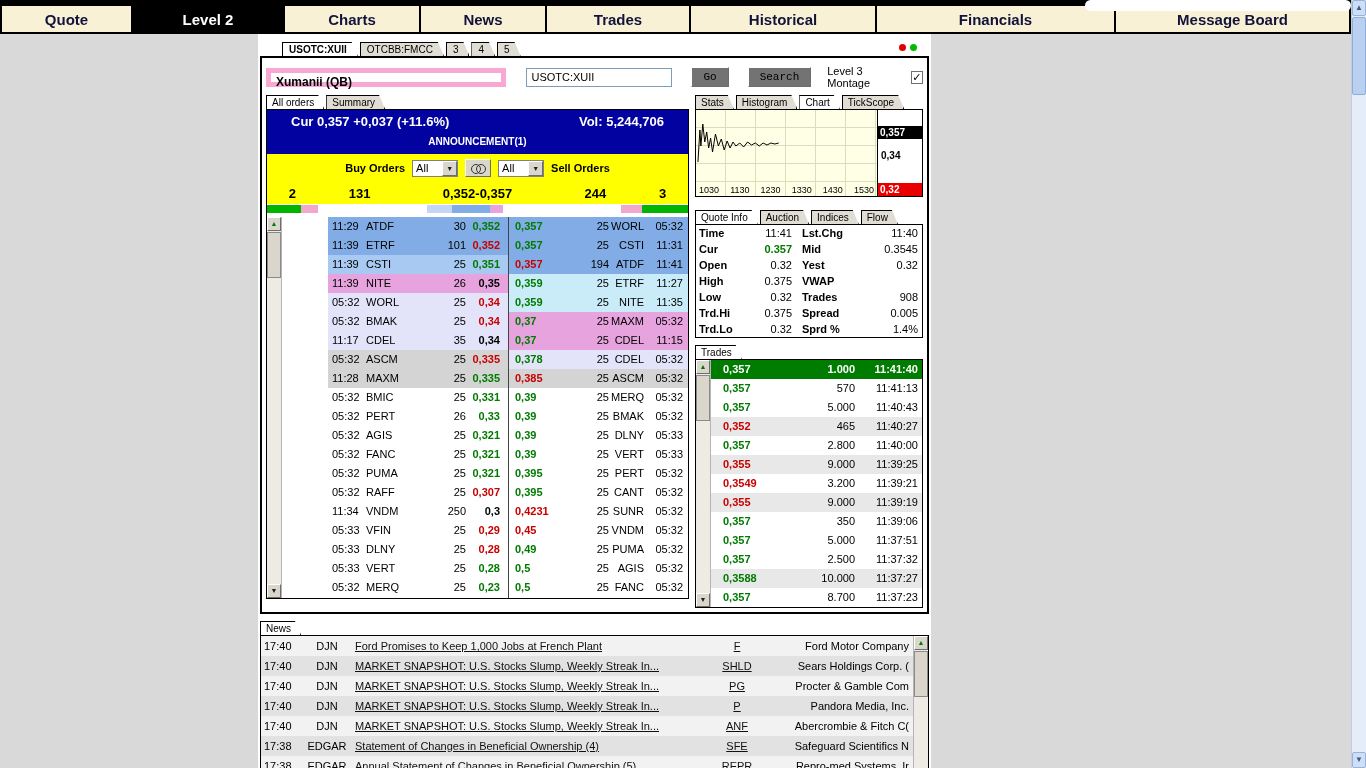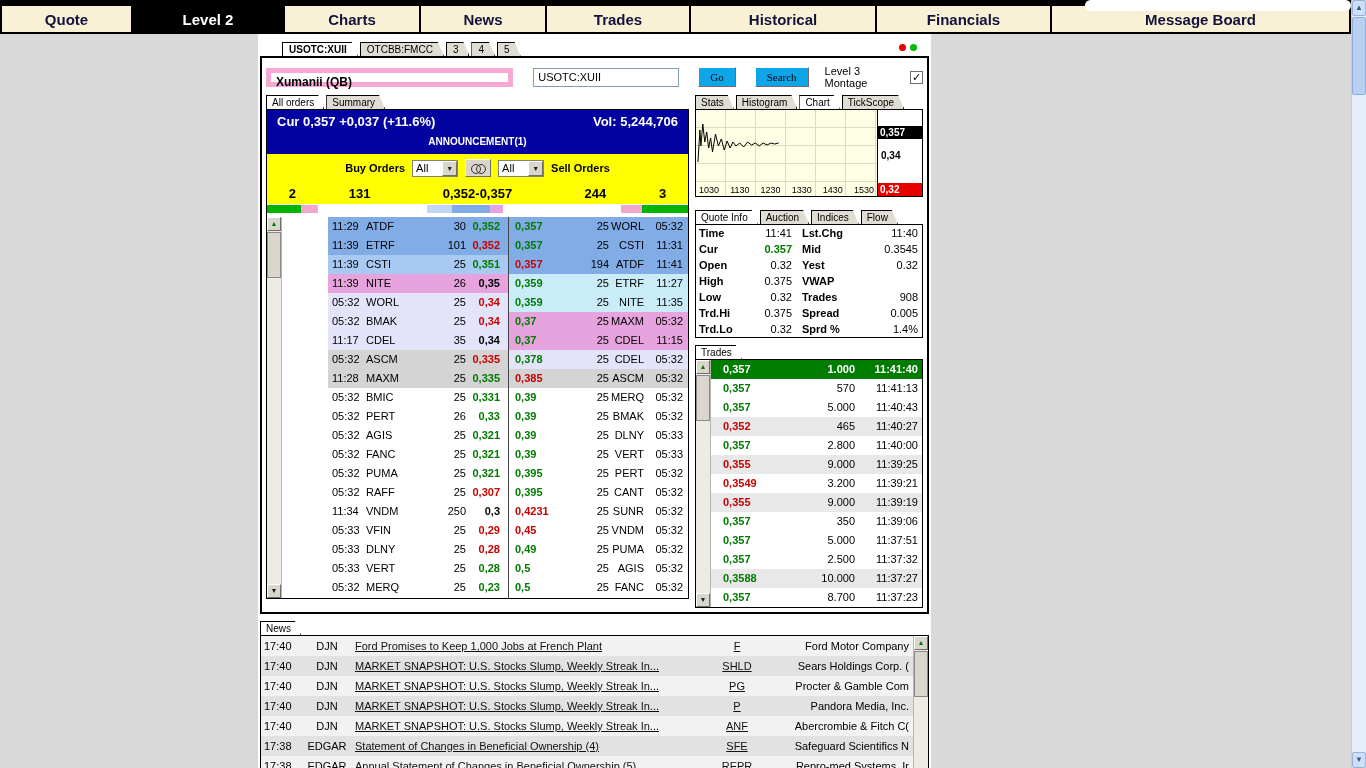--- a/index.html
+++ b/index.html
@@ -13,57 +13,57 @@
   
   .navbar { position:absolute; top:6px; left:0; width:1351px; height:28px; background:#F9F1D6; border-bottom:2px solid #000; display:flex; }
   .nav-tab { border-right:2px solid #000; display:flex; align-items:center; justify-content:center;
              font-size:15px; font-weight:bold; color:#12123A; cursor:pointer; height:100%; }
   .navbar .nav-tab:nth-of-type(1){ width:133px; border-left:2px solid #000; }
   .navbar .nav-tab:nth-of-type(2){ width:152px; }
   .navbar .nav-tab:nth-of-type(3){ width:136px; }
   .navbar .nav-tab:nth-of-type(4){ width:126px; }
   .navbar .nav-tab:nth-of-type(5){ width:144px; }
   .navbar .nav-tab:nth-of-type(6){ width:186px; }
-  .navbar .nav-tab:nth-of-type(7){ width:175px; }
+  .navbar .nav-tab:nth-of-type(7){ width:239px; }
   .navbar .nav-tab:nth-of-type(8){ flex:1; }
   .nav-tab.selected { background:#000; color:#fff; }
 
   .content-bg { position:absolute; left:258px; top:34px; width:673px; height:734px; background:#fff; }
 
   
   #montage { position:absolute; left:260px; top:40px; width:669px; }
   .wtabs { display:flex; align-items:flex-end; height:16px; padding-left:22px; position:relative; }
   .wtab { font-size:10px; padding:1px 10px 1px 6px; border:1px solid #000; border-bottom:none; background:#E0DDD4;
           margin-right:2px; clip-path:polygon(0 0, calc(100% - 6px) 0, 100% 100%, 0 100%); cursor:pointer; white-space:nowrap; }
   .wtab.selected { background:#fff; font-weight:bold; }
   .dots { position:absolute; right:12px; top:4px; display:flex; gap:4px; }
   .dot { width:7px; height:7px; border-radius:50%; }
   .dot.red { background:#E00000; } .dot.green { background:#00BC00; }
 
   .panel { border:2px solid #000; background:#fff; padding:4px; }
 
   .mhead { display:flex; align-items:center; height:26px; margin:2px 0 4px 0; }
   .namebox { width:252px; height:19px; border:5px solid #f9a8d4; font-weight:bold; font-size:12px; padding:2px 5px; background:#fff; }
   .syminput { width:146px; height:19px; border:1px solid #7F9DB9; margin-left:20px; font-size:11px; padding:0 4px; font-family:"Liberation Sans",sans-serif; }
-  .btn3d { margin-left:19px; height:20px; padding:0 11px; background:#0ea5e9; border:1px solid; border-color:#fff #6d6d6d #6d6d6d #fff;
-           font-size:11px; font-family:Liberation Serif, serif; cursor:pointer; }
+  .btn3d { margin-left:19px; height:20px; padding:0 11px; background:#737373; border:1px solid; border-color:#fff #6d6d6d #6d6d6d #fff;
+           font-size:11px; font-family:Liberation Mono, monospace; cursor:pointer; }
   .l3label { margin-left:16px; font-size:11px; }
   .checkbox { width:13px; height:13px; border:1px solid #707070; background:#fff; margin-left:6px; font-size:11px; line-height:11px; text-align:center; cursor:pointer; }
 
   .cols { display:flex; gap:6px; }
   .leftcol { width:423px; }
   .rightcol { flex:1; }
 
   .tabrow { display:flex; align-items:flex-end; height:15px; }
   .tab { font-size:10px; padding:1px 9px 1px 5px; border:1px solid #000; border-bottom:none; background:#E0DDD4;
          margin-right:2px; clip-path:polygon(0 0, calc(100% - 6px) 0, 100% 100%, 0 100%); cursor:pointer; white-space:nowrap; }
   .tab.selected { background:#fff; }
 
   .bookbox { border:1px solid #000; }
-  .bluebar { background:#0202A0; color:#fff; height:22px; padding:0 10px; display:flex; justify-content:space-between; align-items:center;
+  .bluebar { background:#0202A0; color:#fff; height:22px; padding:0 24px; display:flex; justify-content:space-between; align-items:center;
              font-size:13px; font-weight:bold; }
   .annbar { background:#0202A0; color:#fff; height:22px; text-align:center; font-size:10px; font-weight:bold; padding-top:4px; }
   .ordbar { background:#FFFF00; height:28px; display:flex; justify-content:center; align-items:center; gap:7px; font-size:11px; font-weight:bold; }
   .selbox { background:#fff; border:1px solid #808080; width:46px; height:17px; display:flex; align-items:center; font-weight:normal; cursor:pointer; }
   .selbox .val { flex:1; padding-left:3px; font-size:11px; }
   .selarrow { width:15px; height:15px; background:#DAD6CC; border:1px solid; border-color:#fff #6d6d6d #6d6d6d #fff; font-size:7px; line-height:13px; text-align:center; color:#222; }
   .linkbtn { width:26px; height:18px; background:#DAD6CC; border:1px solid; border-color:#fff #6d6d6d #6d6d6d #fff; display:flex; align-items:center; justify-content:center; cursor:pointer; }
   .rings { position:relative; width:14px; height:9px; }
   .rings::before,.rings::after { content:""; position:absolute; top:0; width:8px; height:8px; border:1.5px solid #333; border-radius:50%; }
   .rings::before { left:0; } .rings::after { left:5px; }

